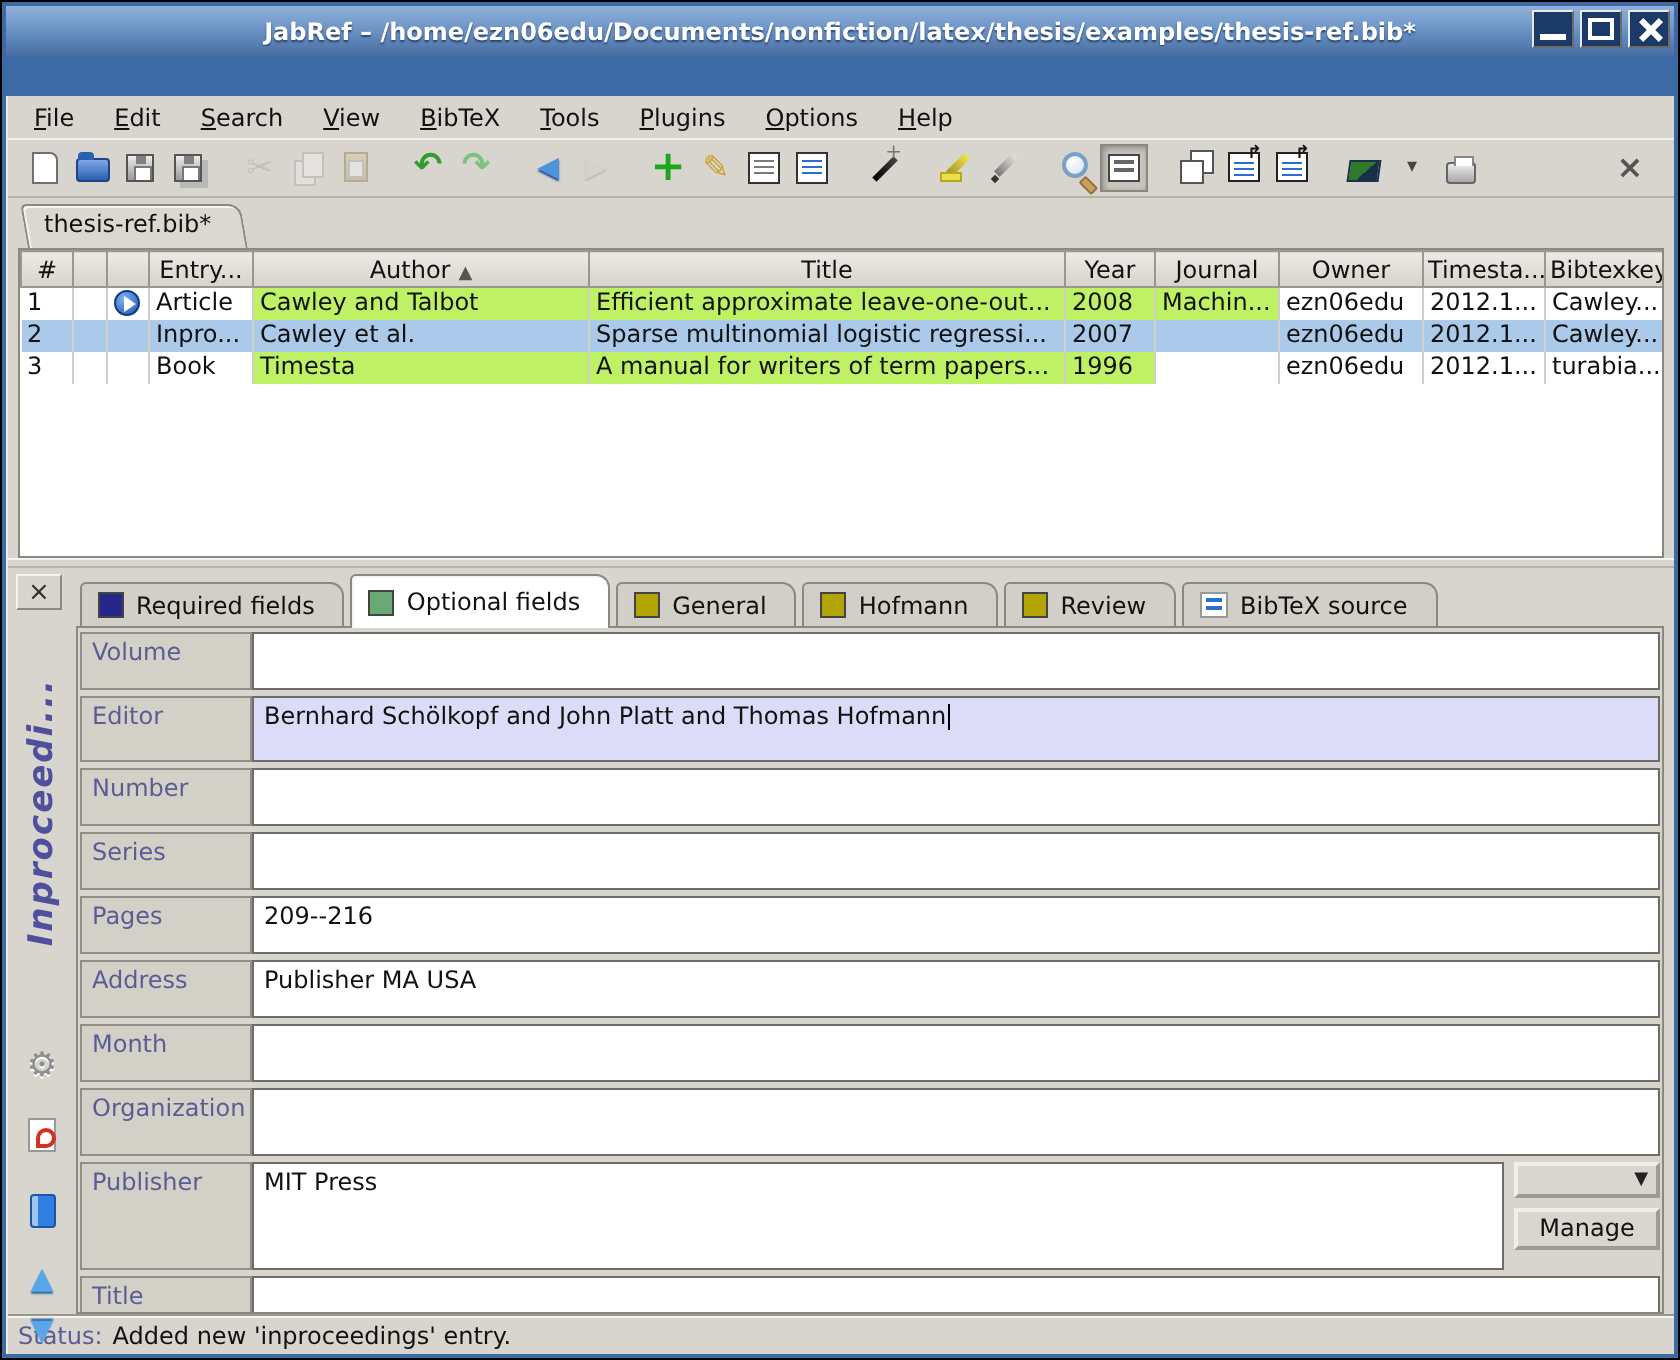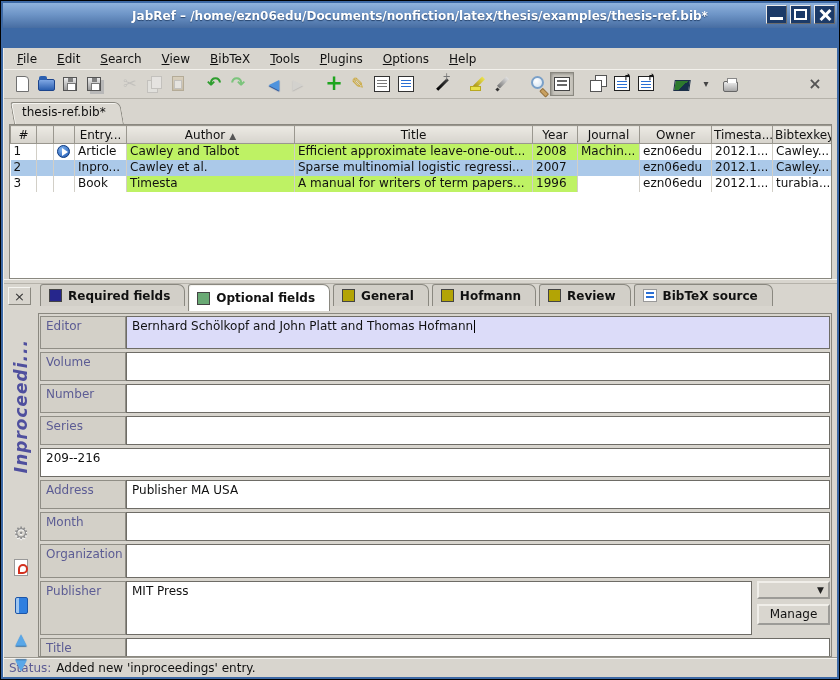--- a/index.html
+++ b/index.html
@@ -106,21 +106,21 @@
   .sicons>div{display:flex;align-items:center;justify-content:center;width:24px;height:22px;}
   .s-gear{font-size:17px;color:#8f8f8f;text-shadow:0 1px 0 #fff;}
   .s-pdf{width:14px;height:17px;background:#fff;border:1px solid #999;position:relative;}
   .s-pdf::after{content:"";position:absolute;left:3px;top:4px;width:6px;height:6px;border:2px solid #d3311f;border-radius:50% 50% 50% 0;}
   .s-bluefile{width:13px;height:17px;background:linear-gradient(90deg,#9fc6f0 0 3px,#2f7fe0 3px);border:1px solid #1c55a8;border-radius:2px;}
   .s-up{color:#59a7e8;font-size:15px;text-shadow:0 1px 1px #24639e;}
   .s-down{color:#59a7e8;font-size:15px;text-shadow:0 -1px 1px #24639e;}
   .s-help{width:17px;height:17px;border-radius:50%;background:radial-gradient(circle at 35% 30%,#f66,#b80000);
           color:#fff;font-weight:bold;font-size:11px;display:flex;align-items:center;justify-content:center;border:1px solid #800;}
   .emain{flex:1;display:flex;flex-direction:column;min-width:0;padding-right:5px;}
-  .etabs{height:29px;flex:none;display:flex;align-items:flex-start;padding-left:2px;position:relative;z-index:2;font-weight:bold;}
+  .etabs{height:29px;flex:none;display:flex;align-items:flex-end;padding-left:2px;position:relative;z-index:2;}
   .etab{height:22px;display:flex;align-items:center;gap:6px;padding:0 14px 0 8px;background:#d2cfc8;
         border:1px solid #8a8880;border-bottom:none;border-radius:3px 7px 0 0;margin-right:3px;position:relative;white-space:nowrap;}
   .etab.active{height:27px;background:#ffffff;z-index:3;box-shadow:inset 1px 1px 0 #f5f4f0;margin-bottom:-1px;}
   .tsq{width:13px;height:13px;border:1px solid #444;flex:none;}
   .tsrc{width:14px;height:13px;background:#fff;border:1px solid #999;position:relative;flex:none;}
   .tsrc::after{content:"";position:absolute;left:2px;top:2px;right:2px;bottom:2px;background:repeating-linear-gradient(#2a6fd4 0 2px,transparent 2px 4px);}
   .efields{flex:1;border:1px solid #8a8880;background:#d8d5ce;padding:2px 1px 0 1px;position:relative;z-index:1;overflow:hidden;}
   .frow{display:flex;}
   .flabel{width:86px;flex:none;background:#d3d0c8;border:1px solid #908e86;padding:2px 4px 0 5px;color:#5c5c94;overflow:hidden;}
   .finp{flex:1;background:#fff;border:1px solid #6e6c66;padding:2px 4px 0 5px;overflow:hidden;white-space:nowrap;min-width:0;}
@@ -375,37 +375,38 @@
             <div class="etab">
               <span class="tsq" style="background: rgb(179, 164, 5);"></span>
               <span>Review</span>
             </div>
             <div class="etab">
               <span class="tsrc"></span>
               <span>BibTeX source</span>
             </div>
           </div>
         <div class="efields">
+            <div class="frow" style="height: 29px; margin-bottom: 3px;">
+              <div class="flabel">Volume</div>
+              <div class="finp"><span></span></div>
+            </div>
             <div class="frow" style="height: 33px; margin-bottom: 3px;">
               <div class="flabel">Editor</div>
               <div class="finp focused"><span>Bernhard Schölkopf and John Platt and Thomas Hofmann</span><span class="caret"></span></div>
             </div>
             <div class="frow" style="height: 29px; margin-bottom: 3px;">
-              <div class="flabel">Volume</div>
-              <div class="finp"><span></span></div>
-            </div>
-            <div class="frow" style="height: 29px; margin-bottom: 3px;">
               <div class="flabel">Number</div>
               <div class="finp"><span></span></div>
             </div>
             <div class="frow" style="height: 29px; margin-bottom: 3px;">
               <div class="flabel">Series</div>
               <div class="finp"><span></span></div>
             </div>
             <div class="frow" style="height: 29px; margin-bottom: 3px;">
+              <div class="flabel">Pages</div>
               <div class="finp"><span>209--216</span></div>
             </div>
             <div class="frow" style="height: 29px; margin-bottom: 3px;">
               <div class="flabel">Address</div>
               <div class="finp"><span>Publisher MA USA</span></div>
             </div>
             <div class="frow" style="height: 29px; margin-bottom: 3px;">
               <div class="flabel">Month</div>
               <div class="finp"><span></span></div>
             </div>

